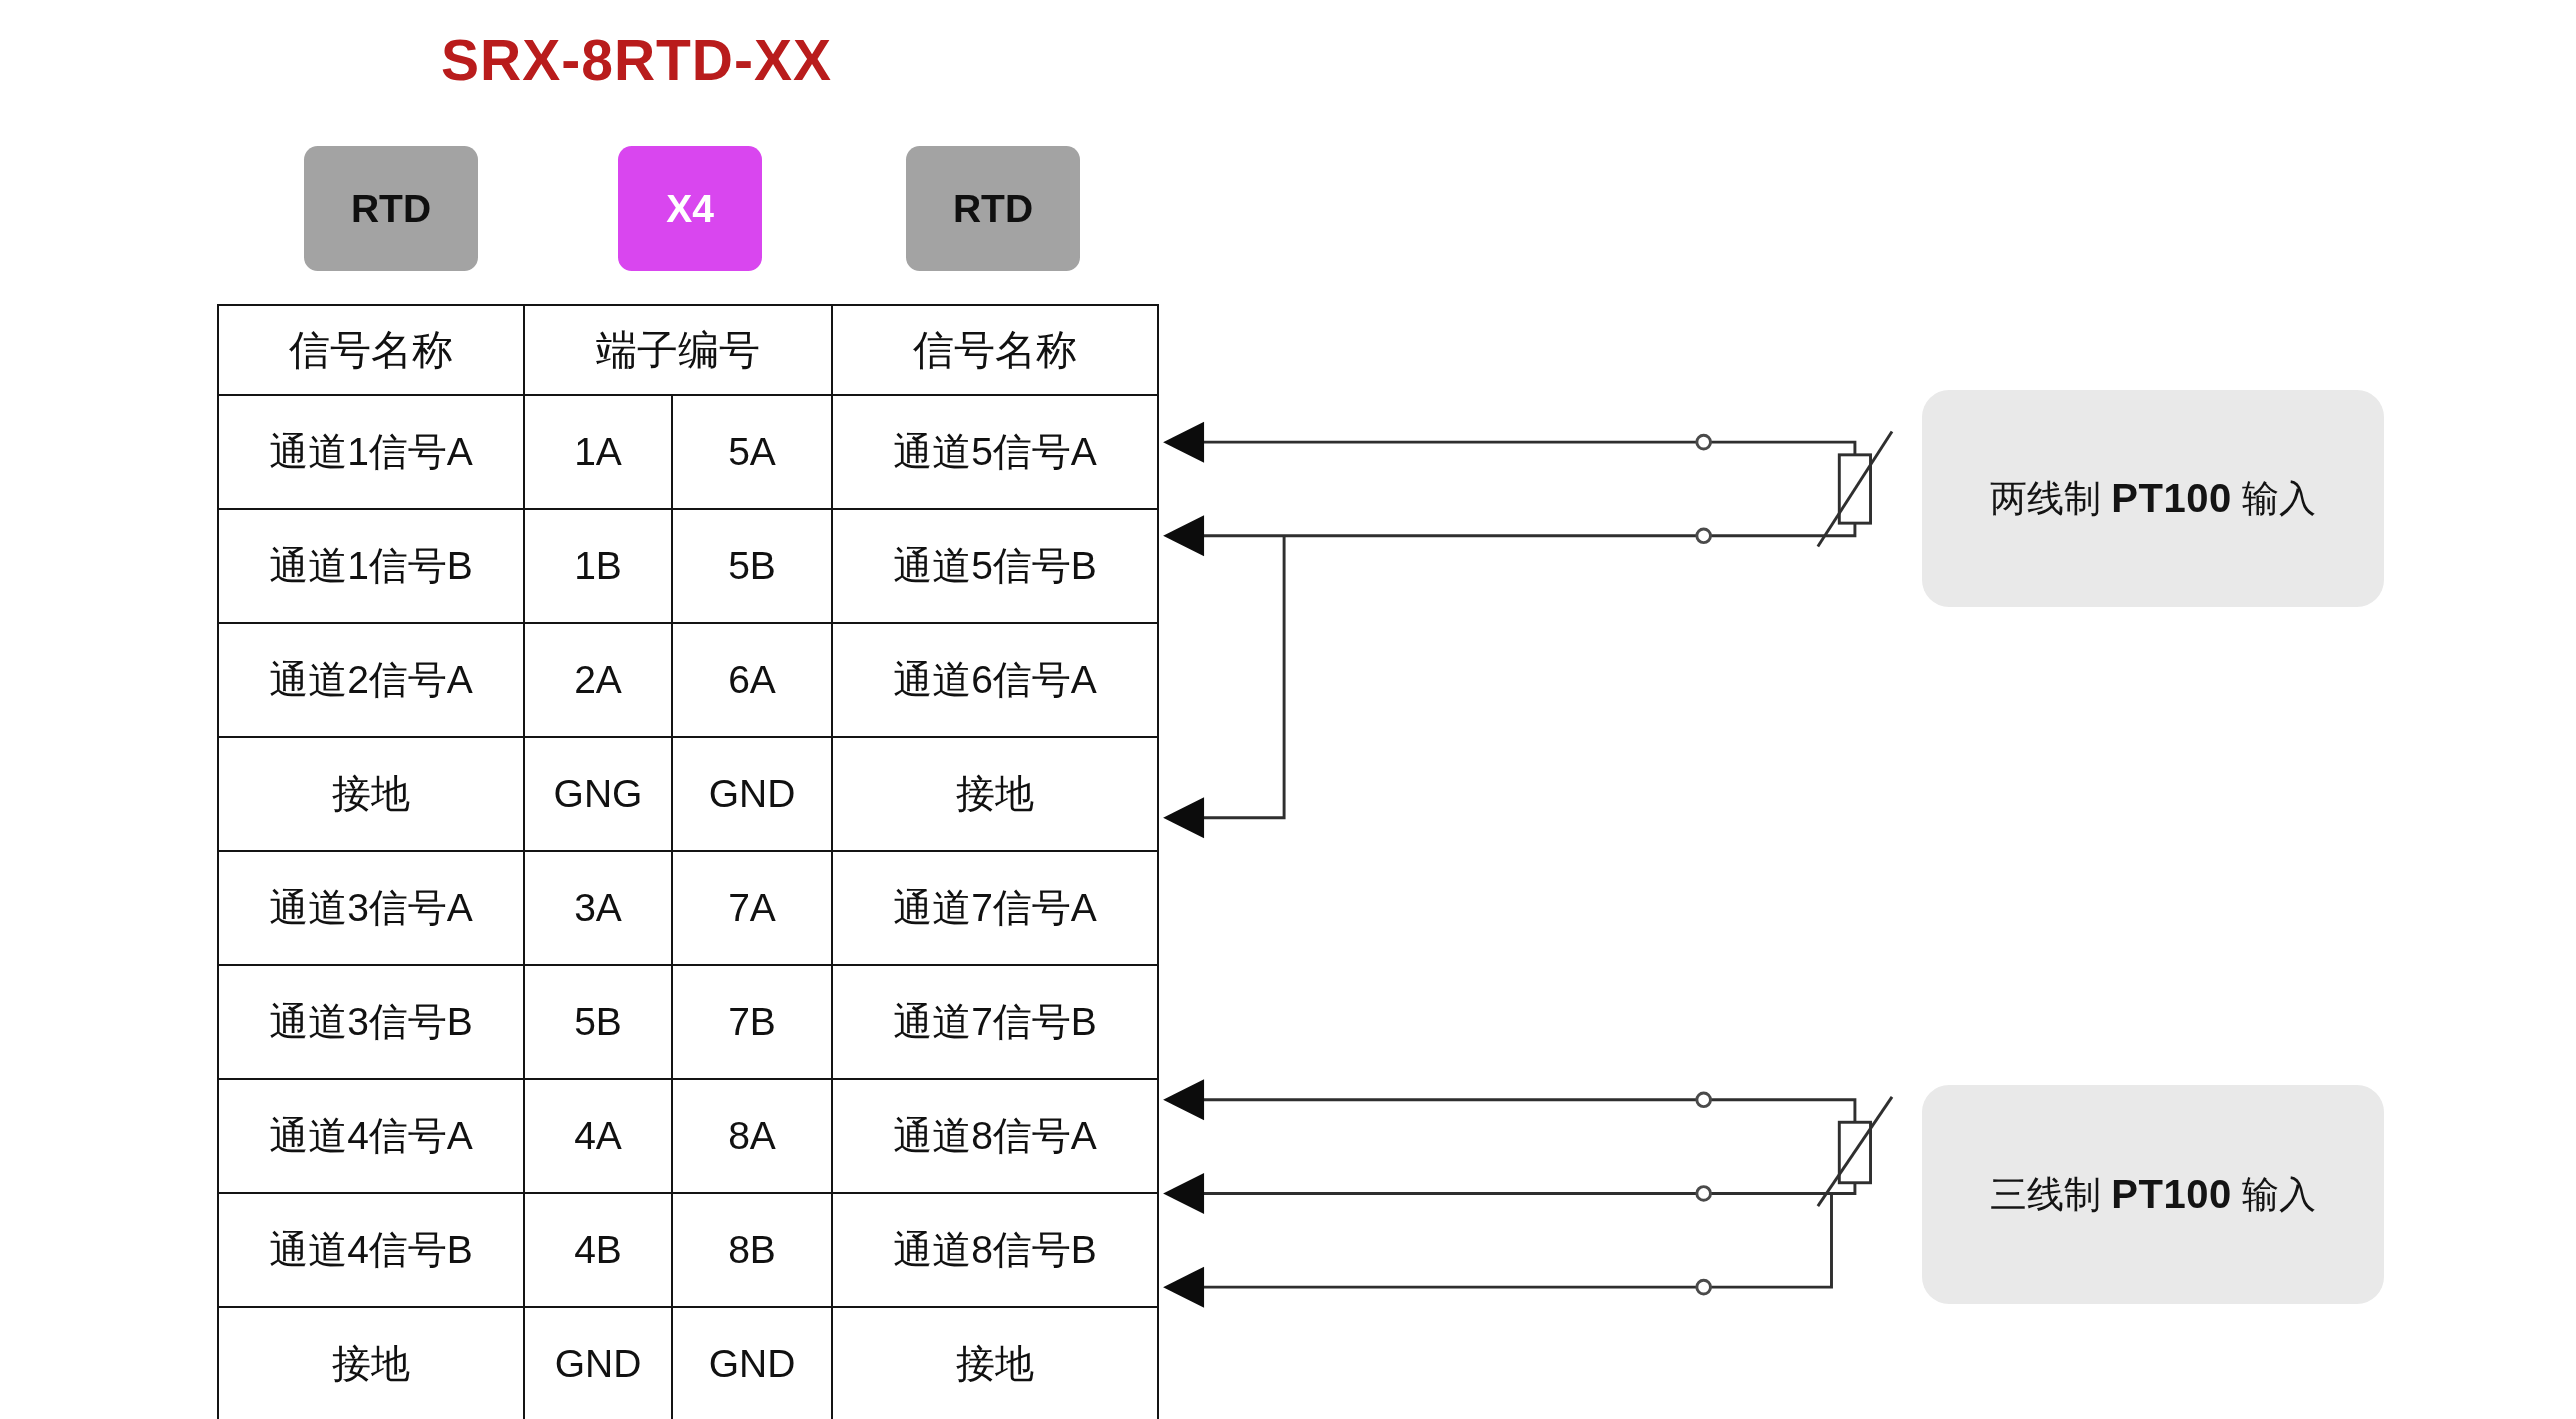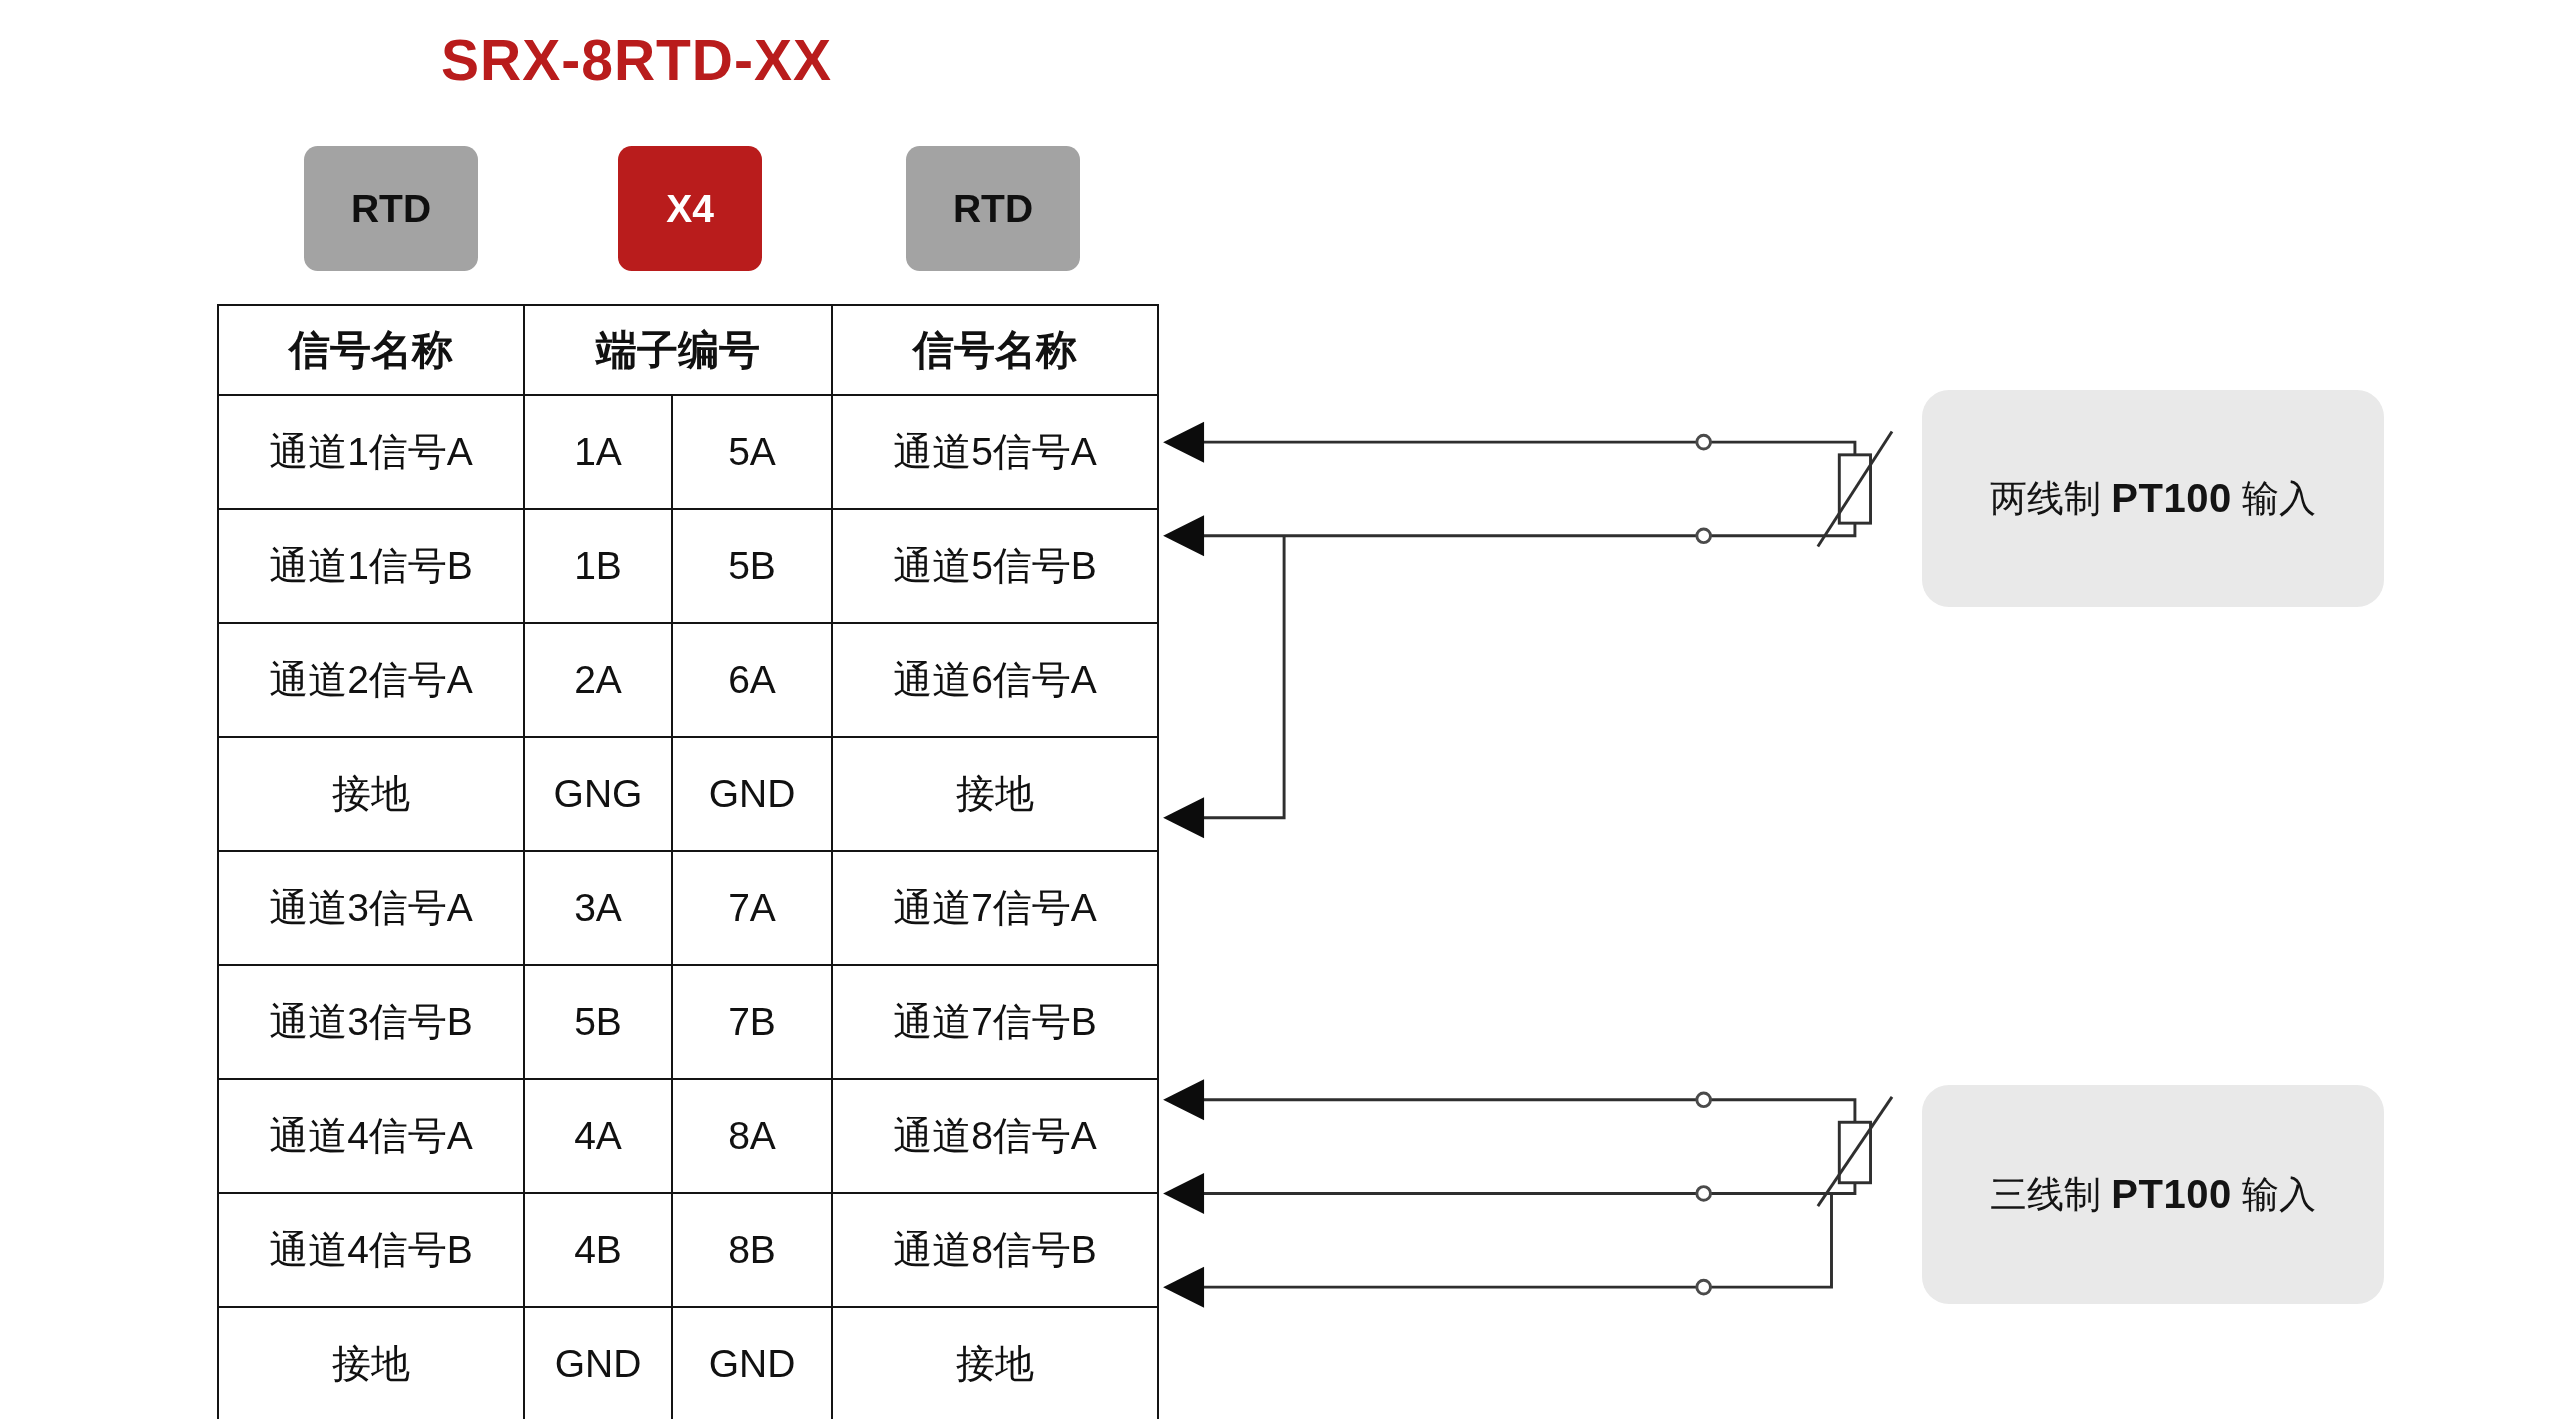--- a/index.html
+++ b/index.html
@@ -29,21 +29,21 @@
     height: 125px;
     border-radius: 13.7px;
     display: flex;
     align-items: center;
     justify-content: center;
     font-size: 39px;
     font-weight: bold;
     color: #101010;
   }
   .badge.gray { background: #a3a3a3; }
-  .badge.red  { background: #b91c1c; color: #ffffff; }
+  .badge.red  { background: #d946ef; color: #ffffff; }
   #badge-rtd-1 { left: 304px; width: 174px; }
   #badge-x4    { left: 618px; width: 144px; }
   #badge-rtd-2 { left: 906px; width: 174px; }
 
   table.terminal {
     position: absolute;
     left: 217px;
     top: 304px;
     border-collapse: collapse;
     table-layout: fixed;
@@ -52,21 +52,21 @@
   table.terminal th, table.terminal td {
     border: 2.9px solid #141414;
     text-align: center;
     vertical-align: middle;
     overflow: hidden;
     white-space: nowrap;
   }
   table.terminal th {
     height: 90px;
     font-size: 41px;
-    font-weight: bold;
+    font-weight: normal;
   }
   table.terminal td {
     height: 114px;
     font-size: 39px;
     font-weight: 400;
   }
 
   .svg-overlay {
     position: absolute;
     left: 0; top: 0;

